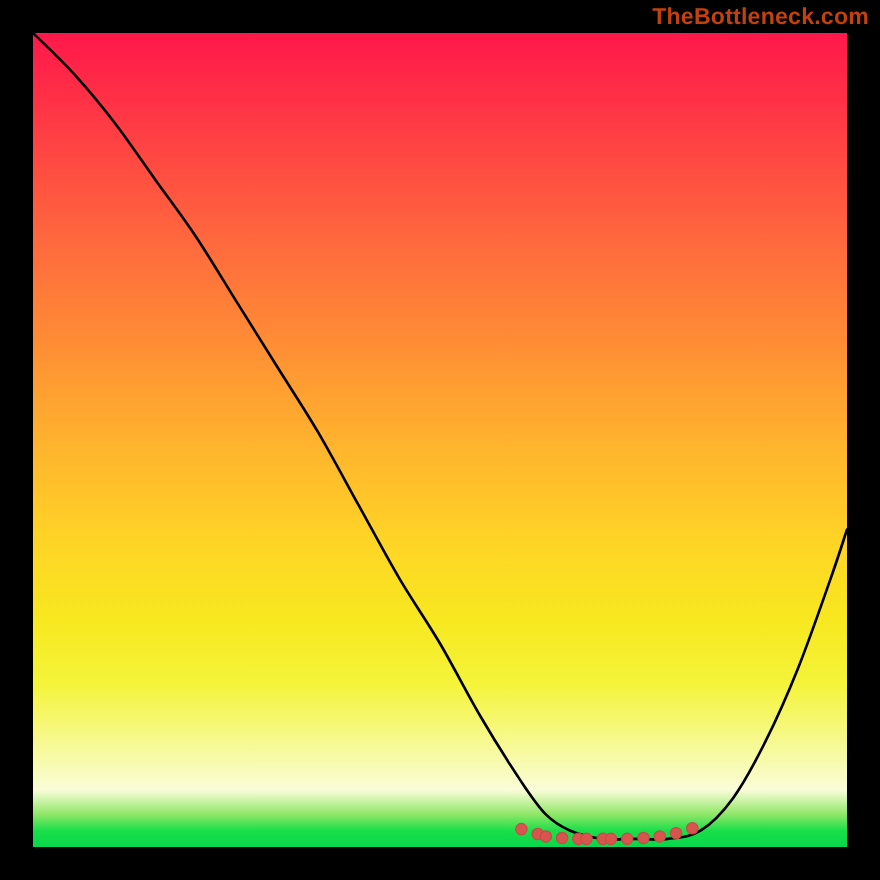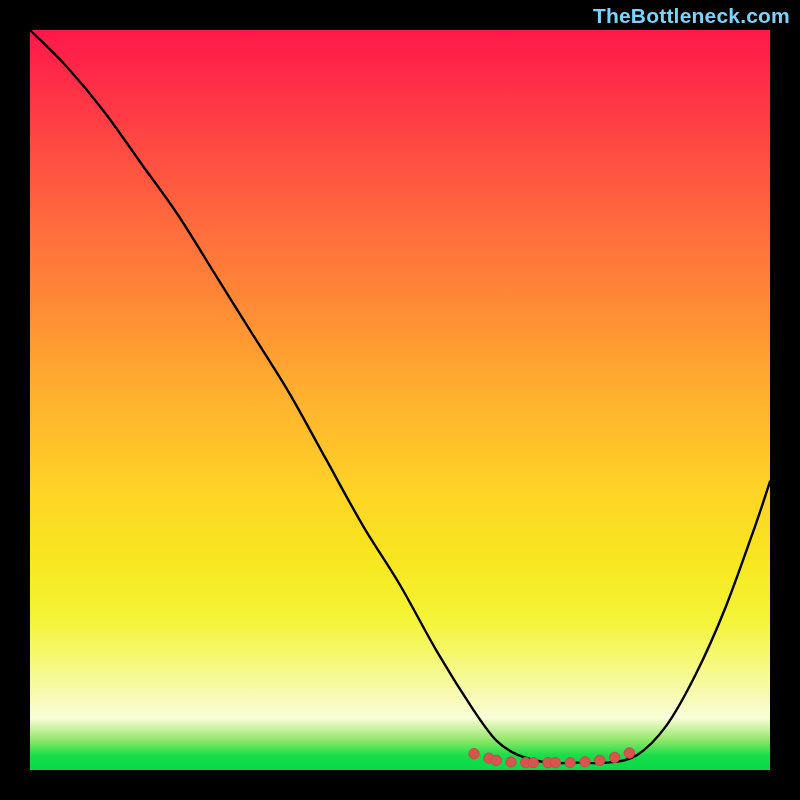--- a/index.html
+++ b/index.html
@@ -14,21 +14,21 @@
   .frame {
     position: relative;
     width: 800px;
     height: 800px;
     background: #000;
   }
   .watermark {
     position: absolute;
     top: 4px;
     right: 10px;
-    color: #7dd3fc;
+    color: #c2410c;
     font-size: 21px;
     font-weight: 600;
     letter-spacing: 0.2px;
     z-index: 10;
   }
   .plot-area {
     position: absolute;
     left: 30px;
     top: 30px;
     width: 740px;

